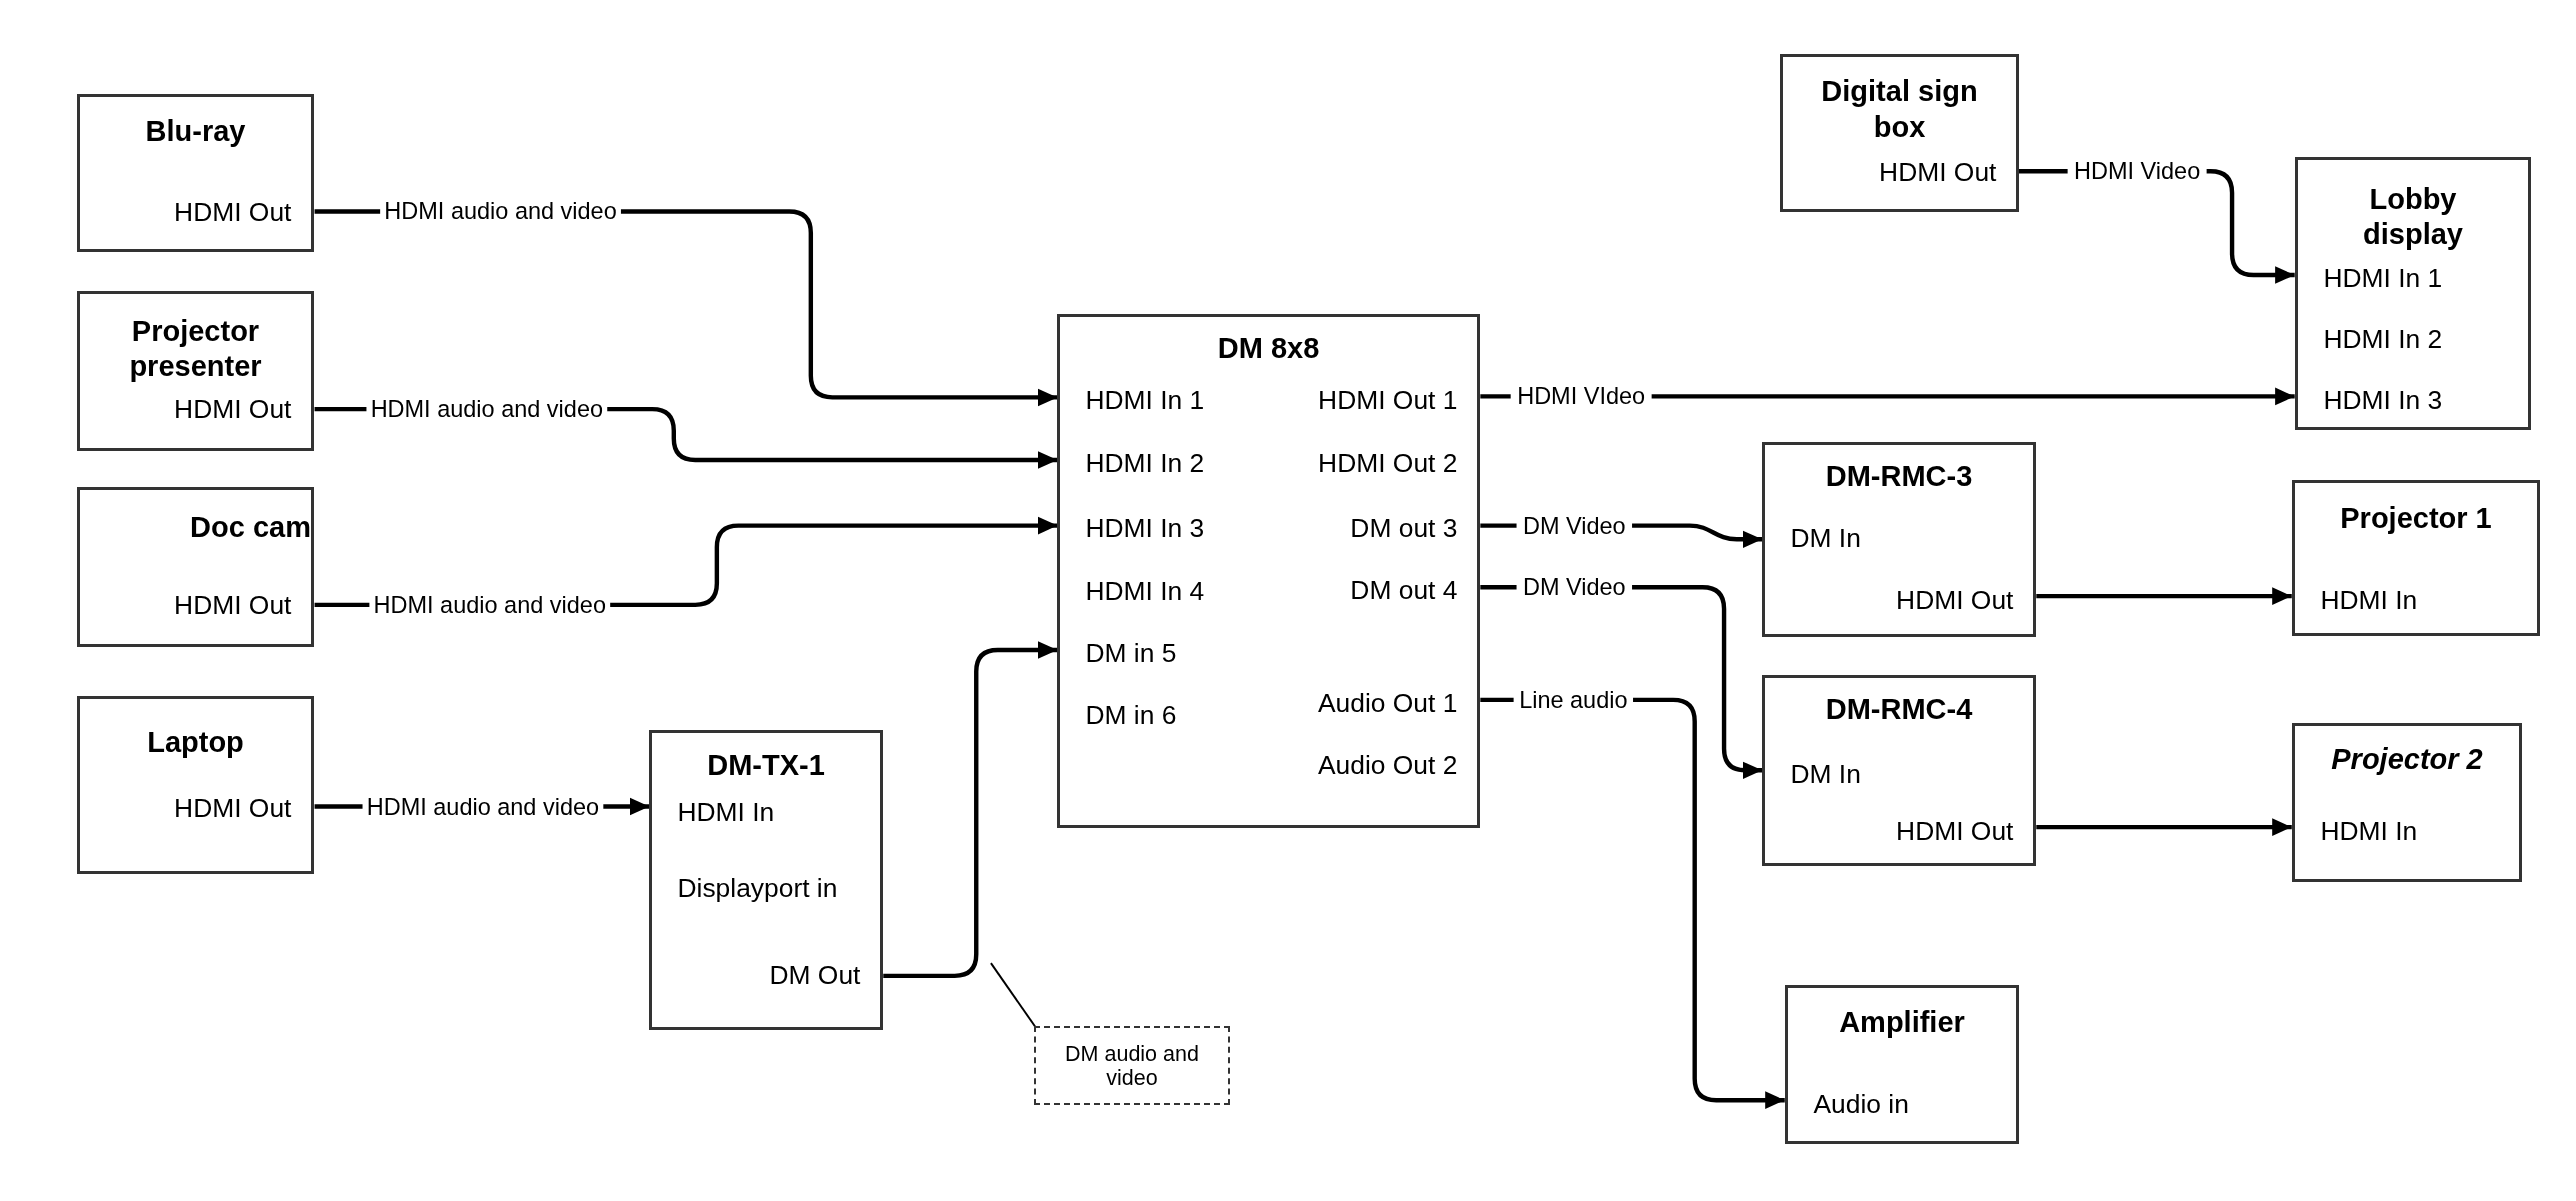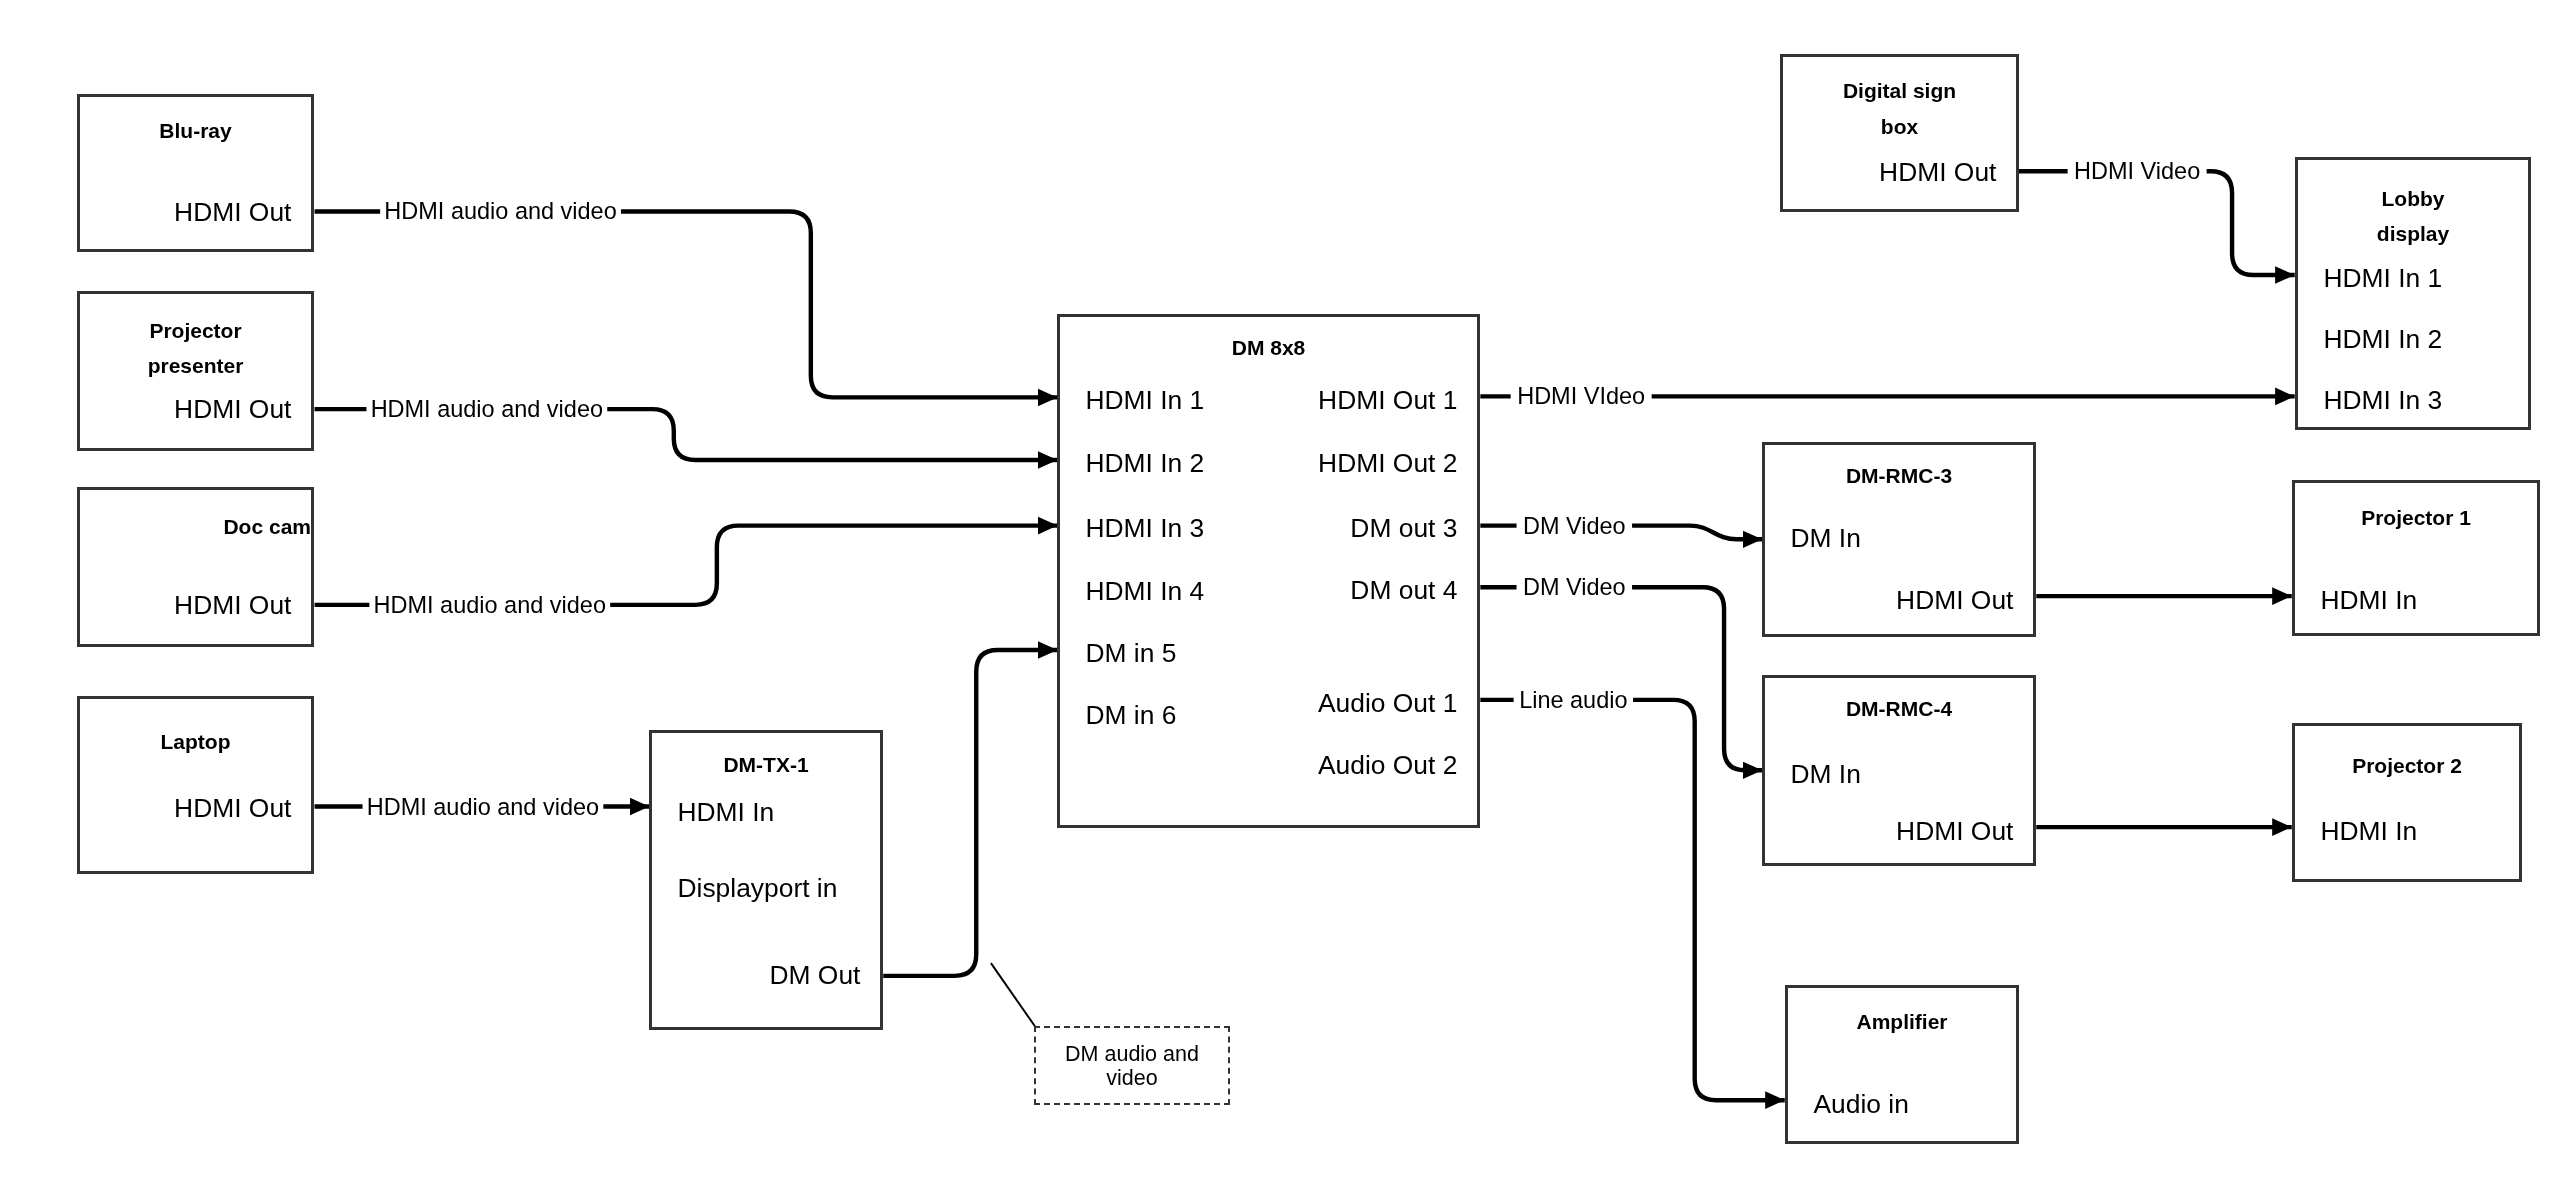--- a/index.html
+++ b/index.html
@@ -7,21 +7,21 @@
           font-family:"Liberation Sans","DejaVu Sans",sans-serif;color:#000;overflow:hidden;}
   #wires{position:absolute;left:0;top:0;}
   .wire{stroke:#000;stroke-width:4.5;fill:none;}
   .leader{stroke:#000;stroke-width:2;fill:none;}
   .plate{fill:#ffffff;}
   .wlabel{font-family:"Liberation Sans","DejaVu Sans",sans-serif;font-size:24px;fill:#000;
           text-anchor:middle;dominant-baseline:central;}
   .node{position:absolute;box-sizing:border-box;border:3.9px solid #333333;background:#ffffff;}
   .node.dashed{border:2px dashed #333333;}
   .title{position:absolute;left:0;right:0;text-align:center;transform:translateY(-50%);
-         font-weight:bold;font-size:21px;white-space:nowrap;}
+         font-weight:bold;font-size:29px;white-space:nowrap;}
   .port{position:absolute;transform:translateY(-50%);font-size:26.4px;white-space:nowrap;}
   .port.pl{left:25.5px;}
   .port.pr{right:19.6px;text-align:right;}
   .note-line{text-align:center;font-size:21.5px;line-height:24.5px;}
   .note-pad{padding-top:13.7px;}
 </style>
 </head>
 <body>
 
 <div id="canvas">
@@ -154,21 +154,21 @@
     <div class="port pl" style="top:117px;">HDMI In</div>
   </div>
 
   <div class="node" style="left:1762px;top:675px;width:274px;height:191px;">
     <div class="title" style="top:31px;">DM-RMC-4</div>
     <div class="port pl" style="top:96px;">DM In</div>
     <div class="port pr" style="top:153px;">HDMI Out</div>
   </div>
 
   <div class="node" style="left:2292px;top:723px;width:230px;height:159px;">
-    <div class="title" style="top:40px;">Projector 2</div>
+    <div class="title" style="top:33px;font-style:italic;">Projector 2</div>
     <div class="port pl" style="top:105px;">HDMI In</div>
   </div>
 
   <div class="node dashed note-pad" style="left:1034px;top:1026px;width:196px;height:79px;">
     <div class="note-line">DM audio and</div>
     <div class="note-line">video</div>
   </div>
 
   <div class="node" style="left:1785px;top:985px;width:234px;height:159px;">
     <div class="title" style="top:34px;">Amplifier</div>

